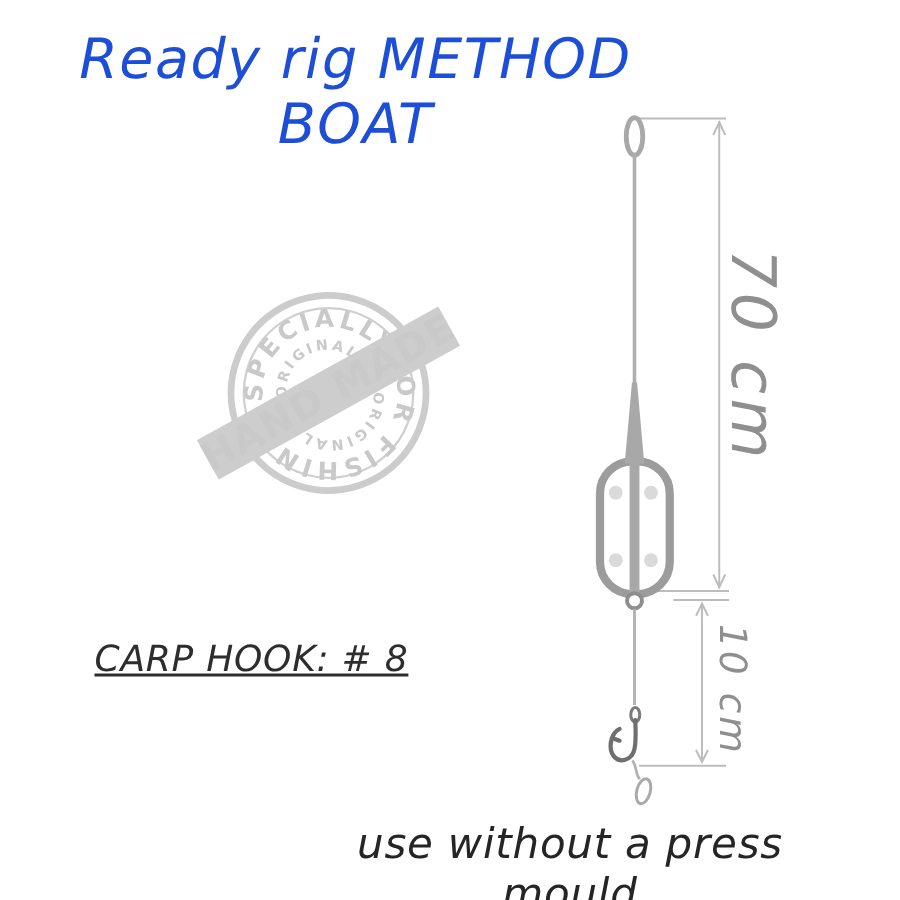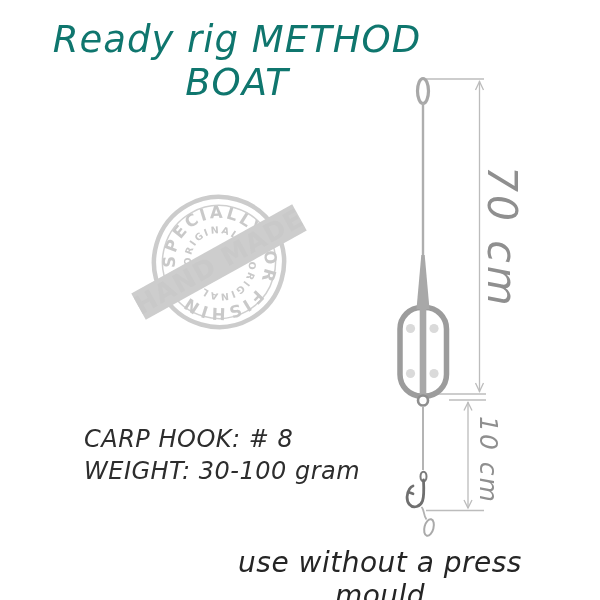--- a/index.html
+++ b/index.html
@@ -1,23 +1,23 @@
 <!DOCTYPE html>
 <html><head>
 <meta charset="utf-8">
 <style>
   html,body{margin:0;padding:0;background:#ffffff;}
   #page{position:relative;width:600px;height:600px;background:#ffffff;overflow:hidden;
         font-family:"DejaVu Sans",sans-serif;}
   
   .title{position:absolute;left:0;top:18px;width:474px;text-align:center;
-         font-size:37px;font-style:italic;letter-spacing:1px;color:#0f766e;}
+         font-size:37px;font-style:italic;letter-spacing:1px;color:#1d4ed8;}
   
-  .specs{position:absolute;left:84px;top:423px;font-size:24px;font-style:italic;
-         color:#2d2d2d;line-height:32px;letter-spacing:.5px;white-space:nowrap;}
+  .specs{position:absolute;left:63px;top:423px;font-size:24px;font-style:italic;
+         color:#2d2d2d;line-height:32px;letter-spacing:.5px;white-space:nowrap;text-decoration:underline;}
   
   .footer{position:absolute;left:190px;top:546px;width:380px;text-align:center;
           font-size:28px;font-style:italic;color:#252525;letter-spacing:.5px;}
   
   .dim-label{position:absolute;transform-origin:0 0;transform:rotate(90deg);
              font-style:italic;color:#8f8f8f;white-space:nowrap;}
   .dim-70{left:526px;top:166px;font-size:41px;letter-spacing:3px;}
   .dim-10{left:503px;top:416px;font-size:25px;letter-spacing:2px;}
   
   #stamp{position:absolute;left:119px;top:162px;opacity:.92;}
@@ -104,18 +104,17 @@
              M 409.5 492.5 L 413 493.8" stroke="#6f6f6f" stroke-width="2.8" fill="none" stroke-linecap="round"></path>
     <path d="M 421.5 507 C 425 511, 423 515, 426.5 519.5" stroke="#b2b2b2" stroke-width="1.8" fill="none"></path>
     <ellipse cx="429" cy="527.5" rx="4.5" ry="8.5" transform="rotate(15 429 527.5)" fill="none" stroke="#aaaaaa" stroke-width="2"></ellipse>
   </svg>
 
   <div class="dim-label dim-70">70 cm</div>
   <div class="dim-label dim-10">10 cm</div>
 
   <div class="specs">
     <div>CARP HOOK: # 8</div>
-    <div>WEIGHT: 30-100 gram</div>
   </div>
 
   <div class="footer">use without a press mould</div>
 
 </div>
 
 </body></html>

